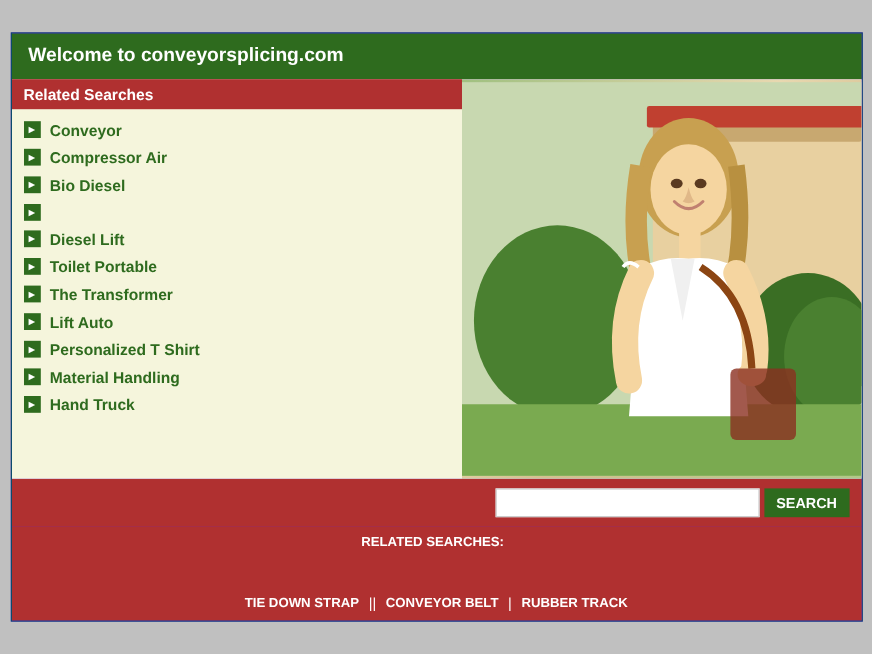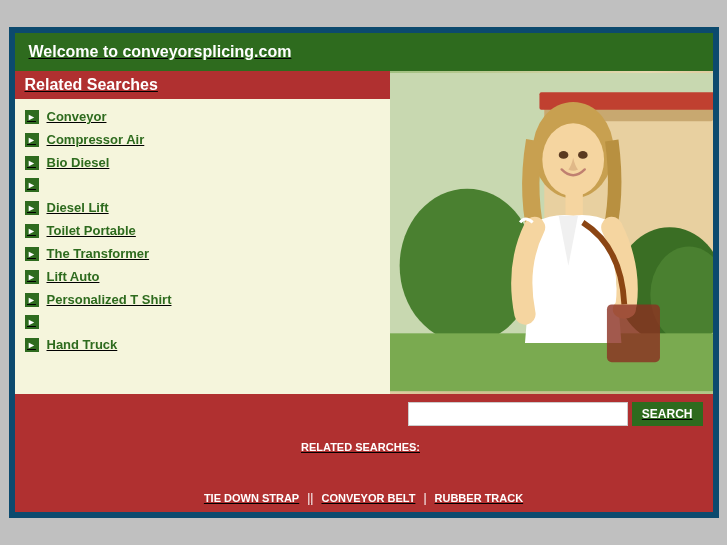--- a/index.html
+++ b/index.html
@@ -7,43 +7,42 @@
       font-family: Arial, sans-serif;
       background: #c0c0c0;
       display: flex;
       justify-content: center;
       align-items: center;
       min-height: 100vh;
     }
     #app {
       width: 710px;
       background: #6d28d9;
-      border: 6px solid #0c4a6e;
-      text-decoration: underline;
+      border: 1px solid #0c4a6e;
     }
     .header-bar {
       background: #2e6b1e;
       padding: 10px 14px;
       color: #fff;
       font-size: 16px;
       font-weight: bold;
     }
     .main-area {
       display: flex;
       flex-direction: row;
     }
     .left-panel {
       width: 375px;
       background: #f5f5dc;
       flex-shrink: 0;
     }
     .related-searches-header {
       background: #b03030;
       color: #fff;
-      font-size: 16px;
+      font-size: 13px;
       font-weight: bold;
       padding: 5px 10px;
     }
     .links-list {
       list-style: none;
       padding: 6px 0;
     }
     .links-list li {
       display: flex;
       align-items: center;
@@ -191,20 +190,21 @@
         <li>
           <span class="green-arrow">►</span>
           <a href="#">Lift Auto</a>
         </li>
         <li>
           <span class="green-arrow">►</span>
           <a href="#">Personalized T Shirt</a>
         </li>
         <li>
           <span class="green-arrow">►</span>
+          <a href="#">Material Handling</a>
         </li>
         <li>
           <span class="green-arrow">►</span>
           <a href="#">Hand Truck</a>
         </li>
       </ul>
     </div>
 
     <div class="right-panel">
       <div class="photo-placeholder">

